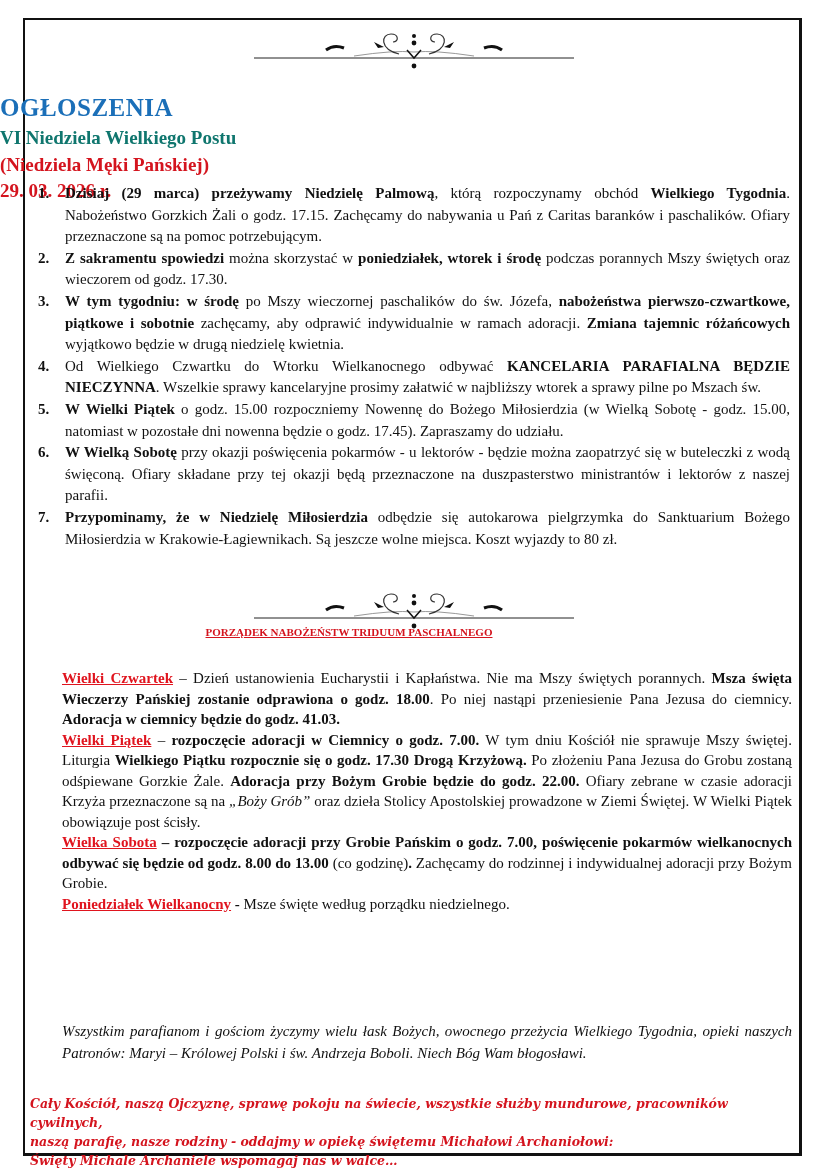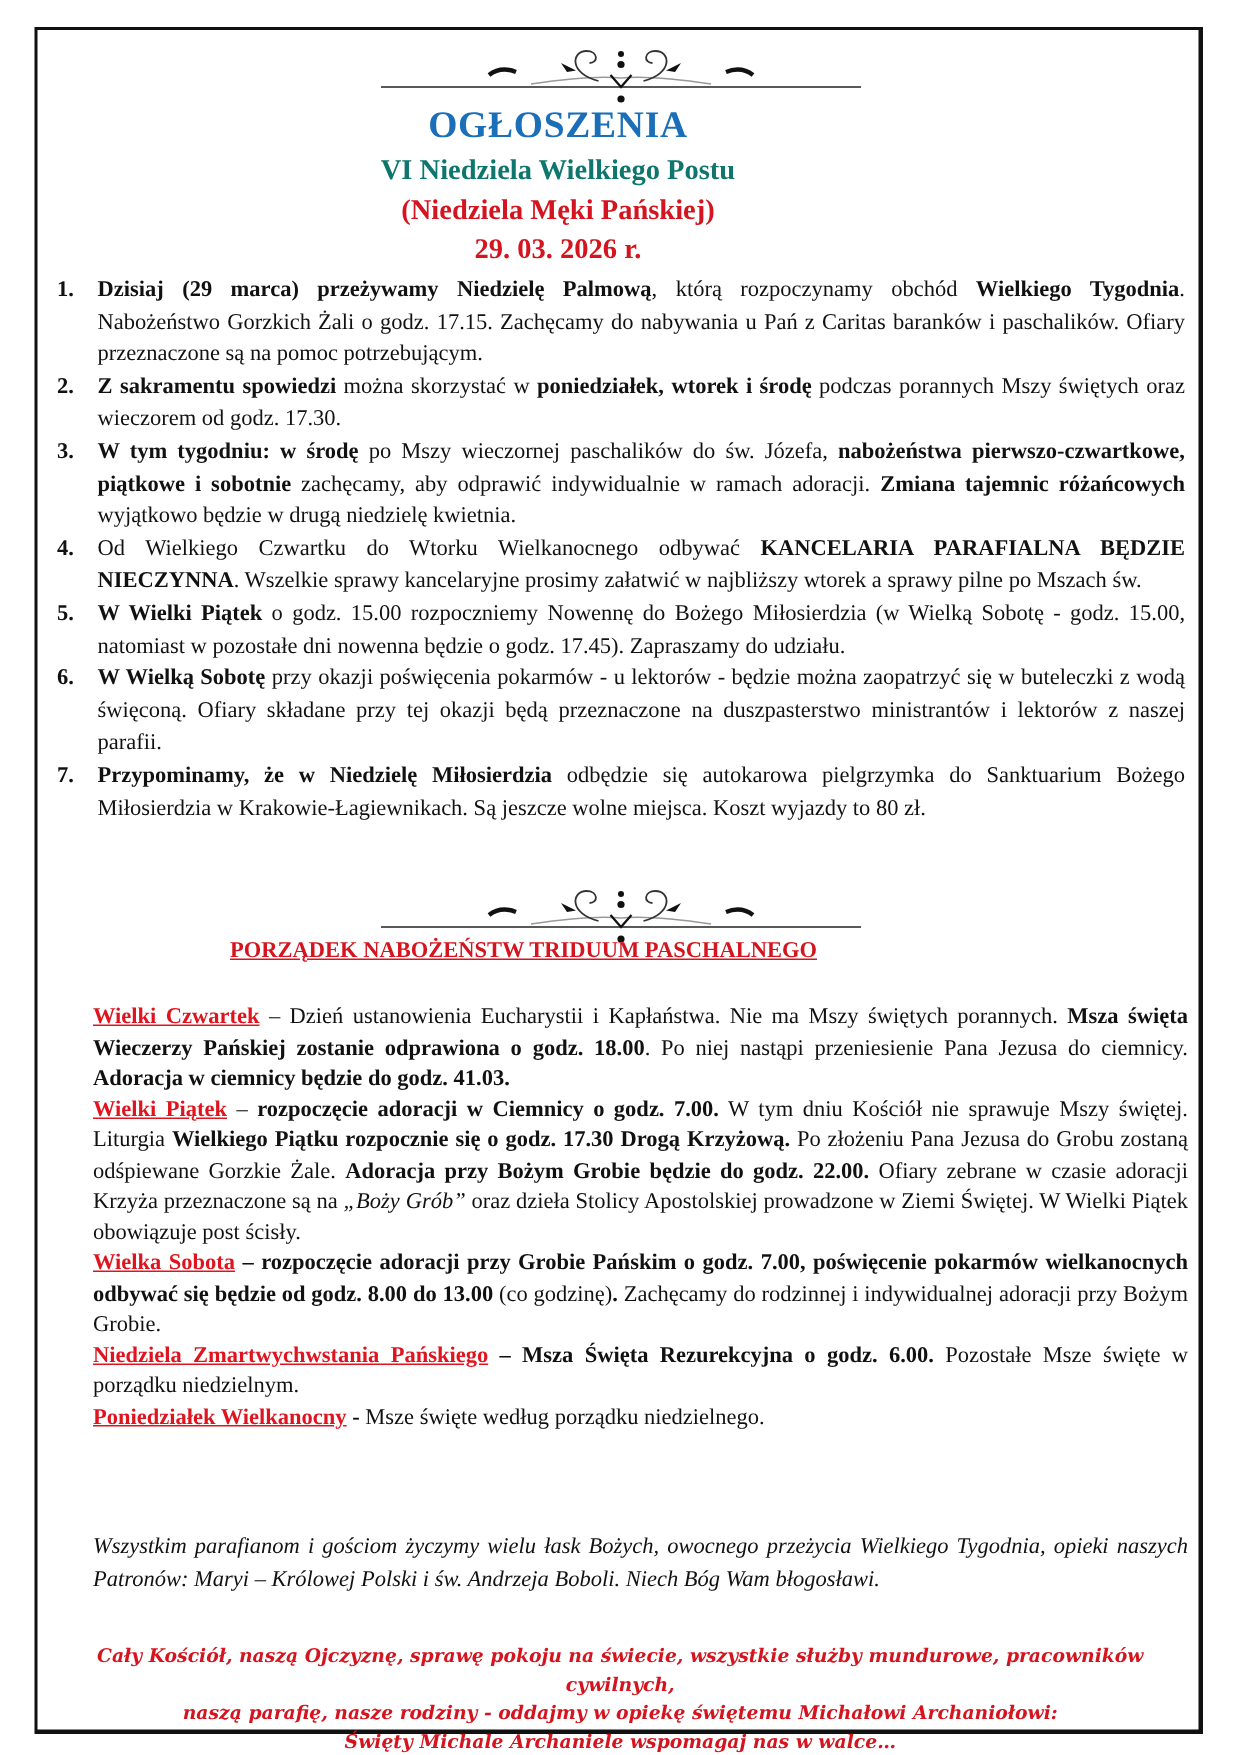--- a/index.html
+++ b/index.html
@@ -1,36 +1,36 @@
 <!DOCTYPE html>
 <html><head>
 <meta charset="utf-8">
 <style>
   html,body{margin:0;padding:0;background:#fff;}
   body{width:827px;height:1170px;position:relative;overflow:hidden;font-family:"Liberation Serif","DejaVu Serif",serif;color:#111;}
   .frame{position:absolute;left:23px;top:18px;width:779px;height:1138px;border:2px solid #111;border-right-width:3px;border-bottom-width:3px;box-sizing:border-box;}
   .ornament{position:absolute;left:50%;transform:translateX(-50%);width:320px;height:52px;}
   .orn1{top:22px;}
   .orn2{top:582px;}
-  .head{position:absolute;left:0;width:744px;text-align:center;font-weight:bold;}
+  .head{position:absolute;left:0;width:744px;text-align:left;font-weight:bold;margin-top:24px;}
   .h-title{top:70px;color:#1b6fb8;font-size:25px;letter-spacing:0.5px;}
   .h-sub1{top:103px;color:#0f766e;font-size:19px;}
   .h-sub2{top:130px;color:#d4141e;font-size:19px;}
   .h-date{top:156px;color:#d4141e;font-size:19px;}
   ol.ann{position:absolute;left:38px;top:183px;width:752px;margin:0;padding:0;list-style:none;font-size:15px;line-height:21.6px;}
   ol.ann li{position:relative;padding-left:27px;text-align:justify;}
   ol.ann li .num{position:absolute;left:0;top:0;font-weight:bold;}
   b{font-weight:bold;}
-  .sec-title{position:absolute;left:0;width:698px;top:626px;text-align:center;color:#d4141e;font-weight:bold;font-size:15px;text-decoration:underline;}
+  .sec-title{position:absolute;left:0;width:698px;top:626px;text-align:center;color:#d4141e;font-weight:bold;font-size:11px;text-decoration:underline;}
   .trid{position:absolute;left:62px;top:668px;width:730px;font-size:15px;line-height:20.5px;}
   .trid p{margin:0;text-align:justify;}
   .day{color:#e0141e;font-weight:bold;text-decoration:underline;}
   .obit{margin-top:6px !important;}
   .wish{position:absolute;left:62px;top:1021px;width:730px;font-style:italic;font-size:15px;line-height:21.5px;text-align:justify;}
-  .prayer{position:absolute;left:30px;width:767px;top:1094px;text-align:center;color:#d4141e;font-style:italic;font-weight:bold;font-size:12.5px;line-height:19px;font-family:"DejaVu Serif",serif;}
+  .prayer{position:absolute;left:30px;width:767px;top:1094px;text-align:left;color:#d4141e;font-style:italic;font-weight:bold;font-size:12.5px;line-height:19px;font-family:"DejaVu Serif",serif;}
 </style>
 </head>
 <body>
 
 <div class="frame"></div>
 
 <svg class="ornament orn1" viewBox="0 0 320 52">
   <line x1="0" y1="36" x2="320" y2="36" stroke="#222" stroke-width="1"></line>
   <path d="M72 28 q8 -6 18 -2" stroke="#111" stroke-width="3" fill="none"></path>
   <path d="M248 28 q-8 -6 -18 -2" stroke="#111" stroke-width="3" fill="none"></path>
@@ -74,21 +74,20 @@
   <path d="M153 28 l7 8 l7 -8" stroke="#111" stroke-width="1.5" fill="none"></path>
   <circle cx="160" cy="44" r="2.4" fill="#111"></circle>
 </svg>
 
 <div class="sec-title">PORZĄDEK NABOŻEŃSTW TRIDUUM PASCHALNEGO</div>
 
 <div class="trid" id="trid">
     <p><span class="day">Wielki Czwartek</span><span> – Dzień ustanowienia Eucharystii i Kapłaństwa. Nie ma Mszy świętych porannych. </span><b>Msza święta Wieczerzy Pańskiej zostanie odprawiona o godz. 18.00</b><span>. Po niej nastąpi przeniesienie Pana Jezusa do ciemnicy. </span><b>Adoracja w ciemnicy będzie do godz. 41.03.</b></p>
     <p><span class="day">Wielki Piątek</span><span> – </span><b>rozpoczęcie adoracji w Ciemnicy o godz. 7.00.</b><span> W tym dniu Kościół nie sprawuje Mszy świętej. Liturgia </span><b>Wielkiego Piątku rozpocznie się o godz. 17.30 Drogą Krzyżową.</b><span> Po złożeniu Pana Jezusa do Grobu zostaną odśpiewane Gorzkie Żale. </span><b>Adoracja przy Bożym Grobie będzie do godz. 22.00.</b><span> Ofiary zebrane w czasie adoracji Krzyża przeznaczone są na </span><i>„Boży Grób”</i><span> oraz dzieła Stolicy Apostolskiej prowadzone w Ziemi Świętej. W Wielki Piątek obowiązuje post ścisły.</span></p>
     <p><span class="day">Wielka Sobota</span><b> – rozpoczęcie adoracji przy Grobie Pańskim o godz. 7.00, poświęcenie pokarmów wielkanocnych odbywać się będzie od godz. 8.00 do 13.00</b><span> (co godzinę)</span><b>.</b><span> Zachęcamy do rodzinnej i indywidualnej adoracji przy Bożym Grobie.</span></p>
-    <p><span class="day">Niedziela Zmartwychwstania Pańskiego</span><b> – Msza Święta Rezurekcyjna  o godz. 6.00.</b><span> Pozostałe Msze święte w porządku niedzielnym.</span></p>
     <p><span class="day">Poniedziałek Wielkanocny</span><b> - </b><span>Msze święte według porządku niedzielnego.</span></p>
   </div>
 
 <div class="wish">Wszystkim parafianom i gościom życzymy wielu łask Bożych, owocnego przeżycia Wielkiego Tygodnia, opieki naszych Patronów: Maryi – Królowej Polski i św. Andrzeja Boboli. Niech Bóg Wam błogosławi.</div>
 
 <div class="prayer">
   <div>Cały Kościół, naszą Ojczyznę, sprawę pokoju na świecie, wszystkie służby mundurowe, pracowników cywilnych,</div>
   <div>naszą parafię, nasze rodziny - oddajmy w opiekę świętemu Michałowi Archaniołowi:</div>
   <div>Święty Michale Archaniele wspomagaj nas w walce…</div>
 </div>

